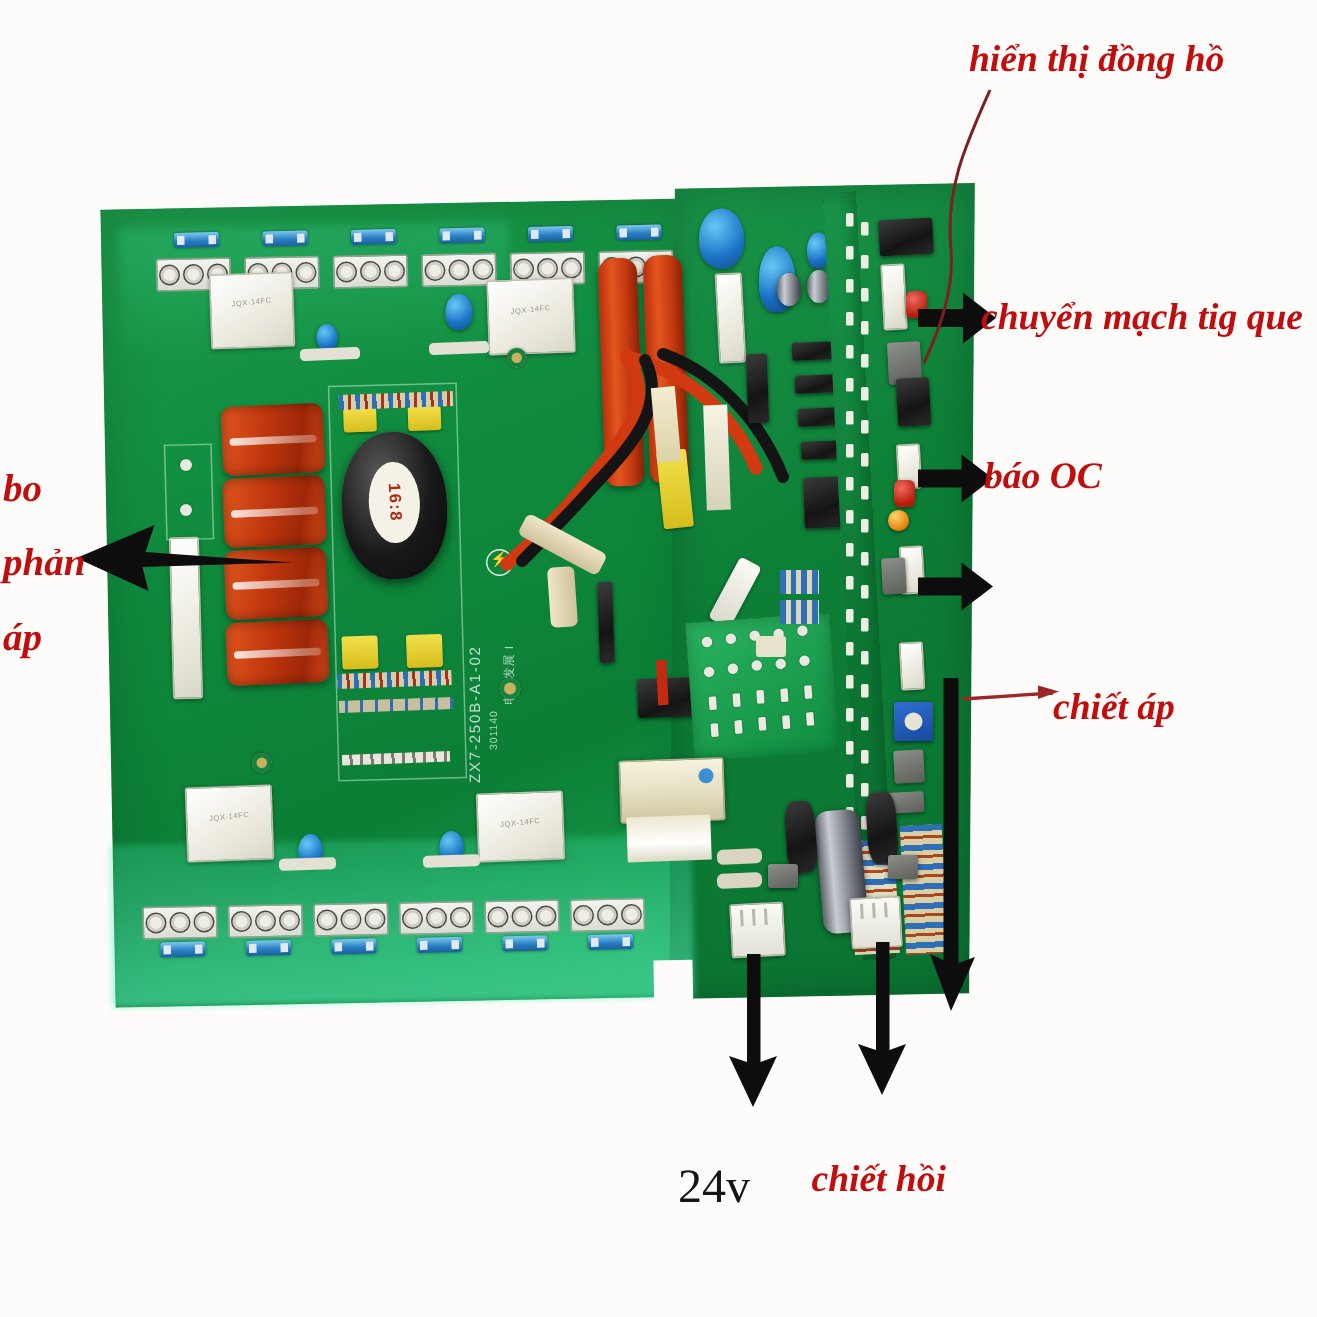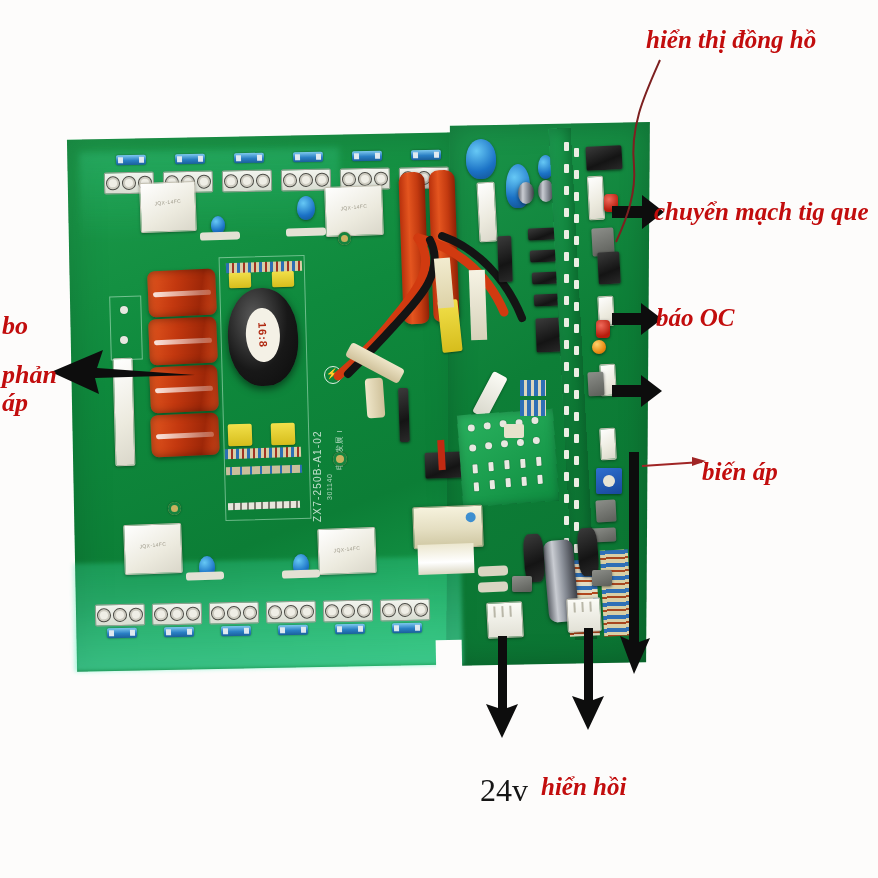--- a/index.html
+++ b/index.html
@@ -479,25 +479,25 @@
   </svg>
 
 
   <div class="ann" style="left:646px;top:27px;font-size:25px">hiển thị đồng hồ</div>
 
   <div class="ann" style="left:654px;top:199px;font-size:25px">chuyển mạch tig que</div>
 
   <div class="ann" style="left:656px;top:305px;font-size:25px">báo OC</div>
 
 
-  <div class="ann" style="left:702px;top:459px;font-size:25px">biến áp</div>
+  <div class="ann" style="left:702px;top:459px;font-size:25px">chiết áp</div>
 
   <div class="ann" style="left:2px;top:312px;font-size:26px">
     <div>bo</div>
     <div style="margin-top:22px">phản</div>
-    <div style="">áp</div>
+    <div style="margin-top:22px">áp</div>
   </div>
 
-  <div class="ann-black" style="left:480px;top:772px;font-size:32px">24v</div>
-
-  <div class="ann" style="left:541px;top:774px;font-size:25px">hiển hồi</div>
+  <div class="ann-black" style="left:452px;top:772px;font-size:32px">24v</div>
+
+  <div class="ann" style="left:541px;top:774px;font-size:25px">chiết hồi</div>
 
 </div>
 
 </body></html>

